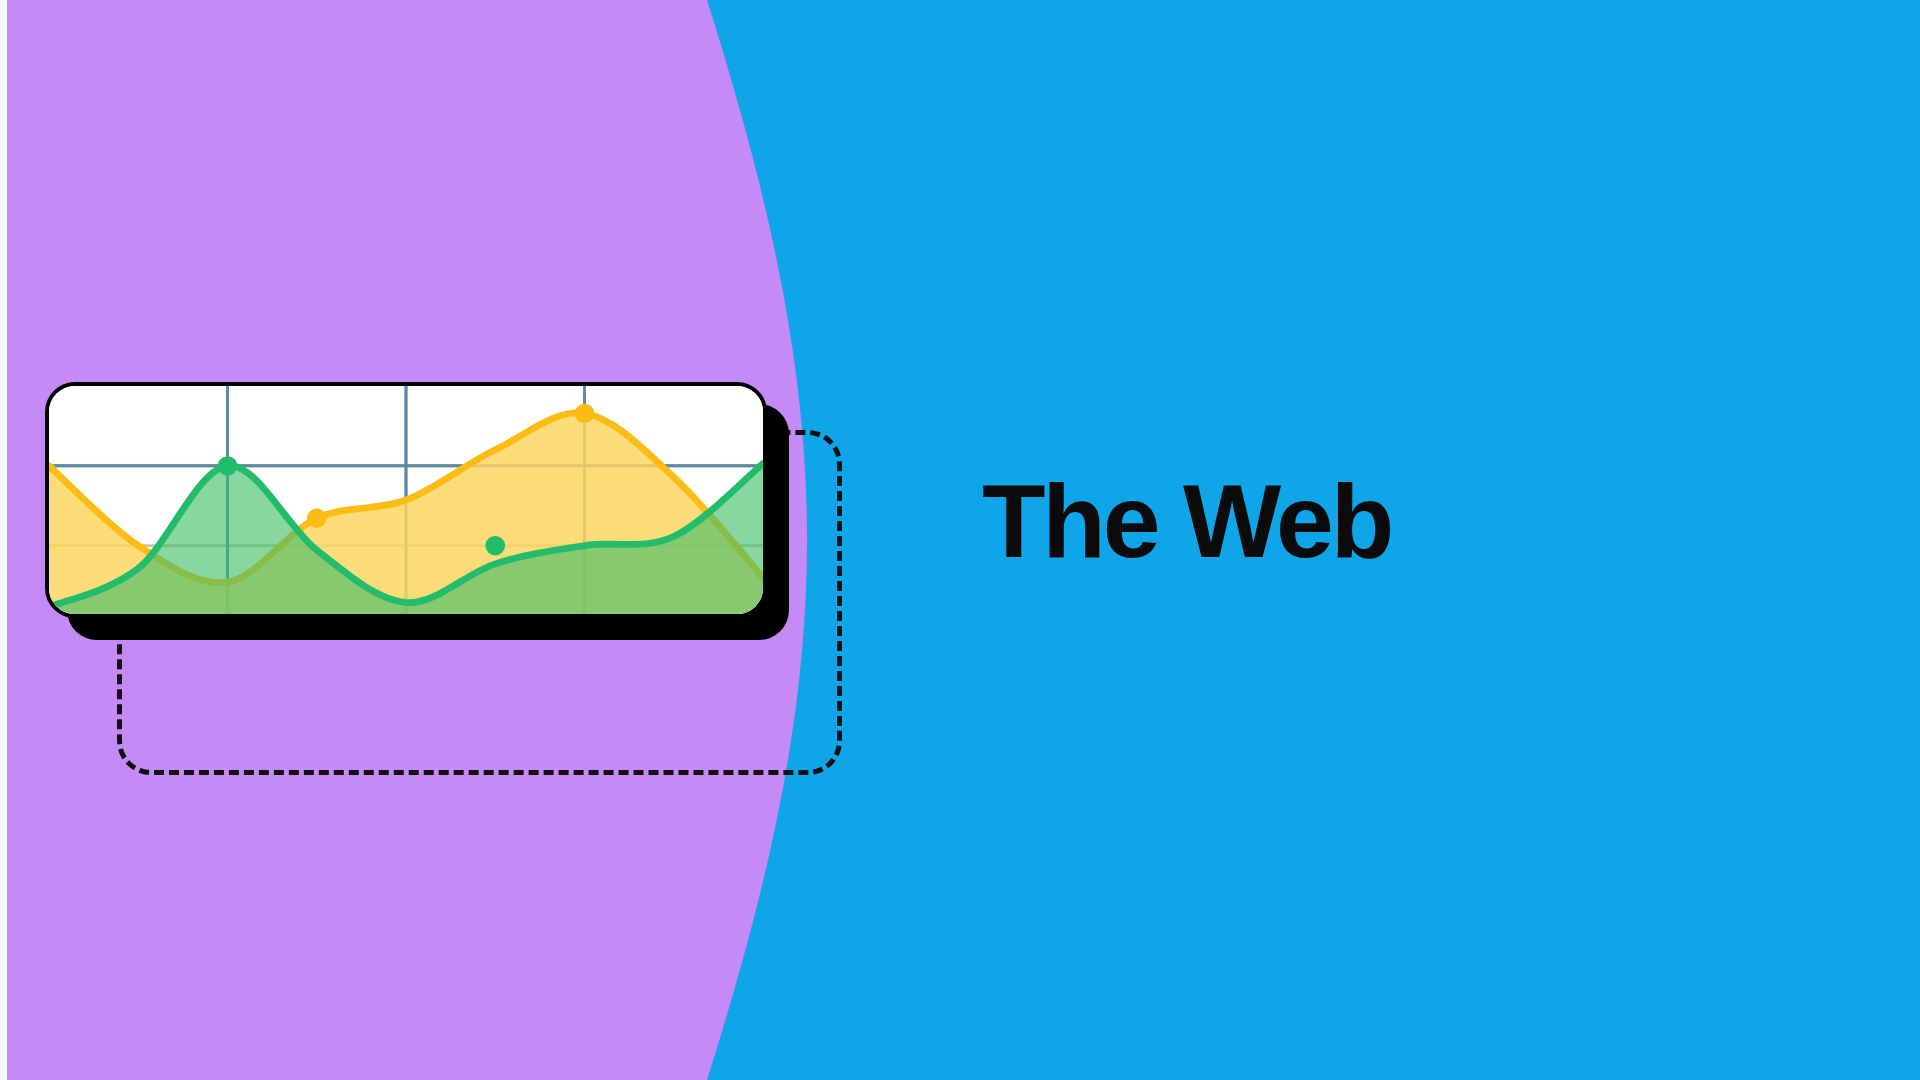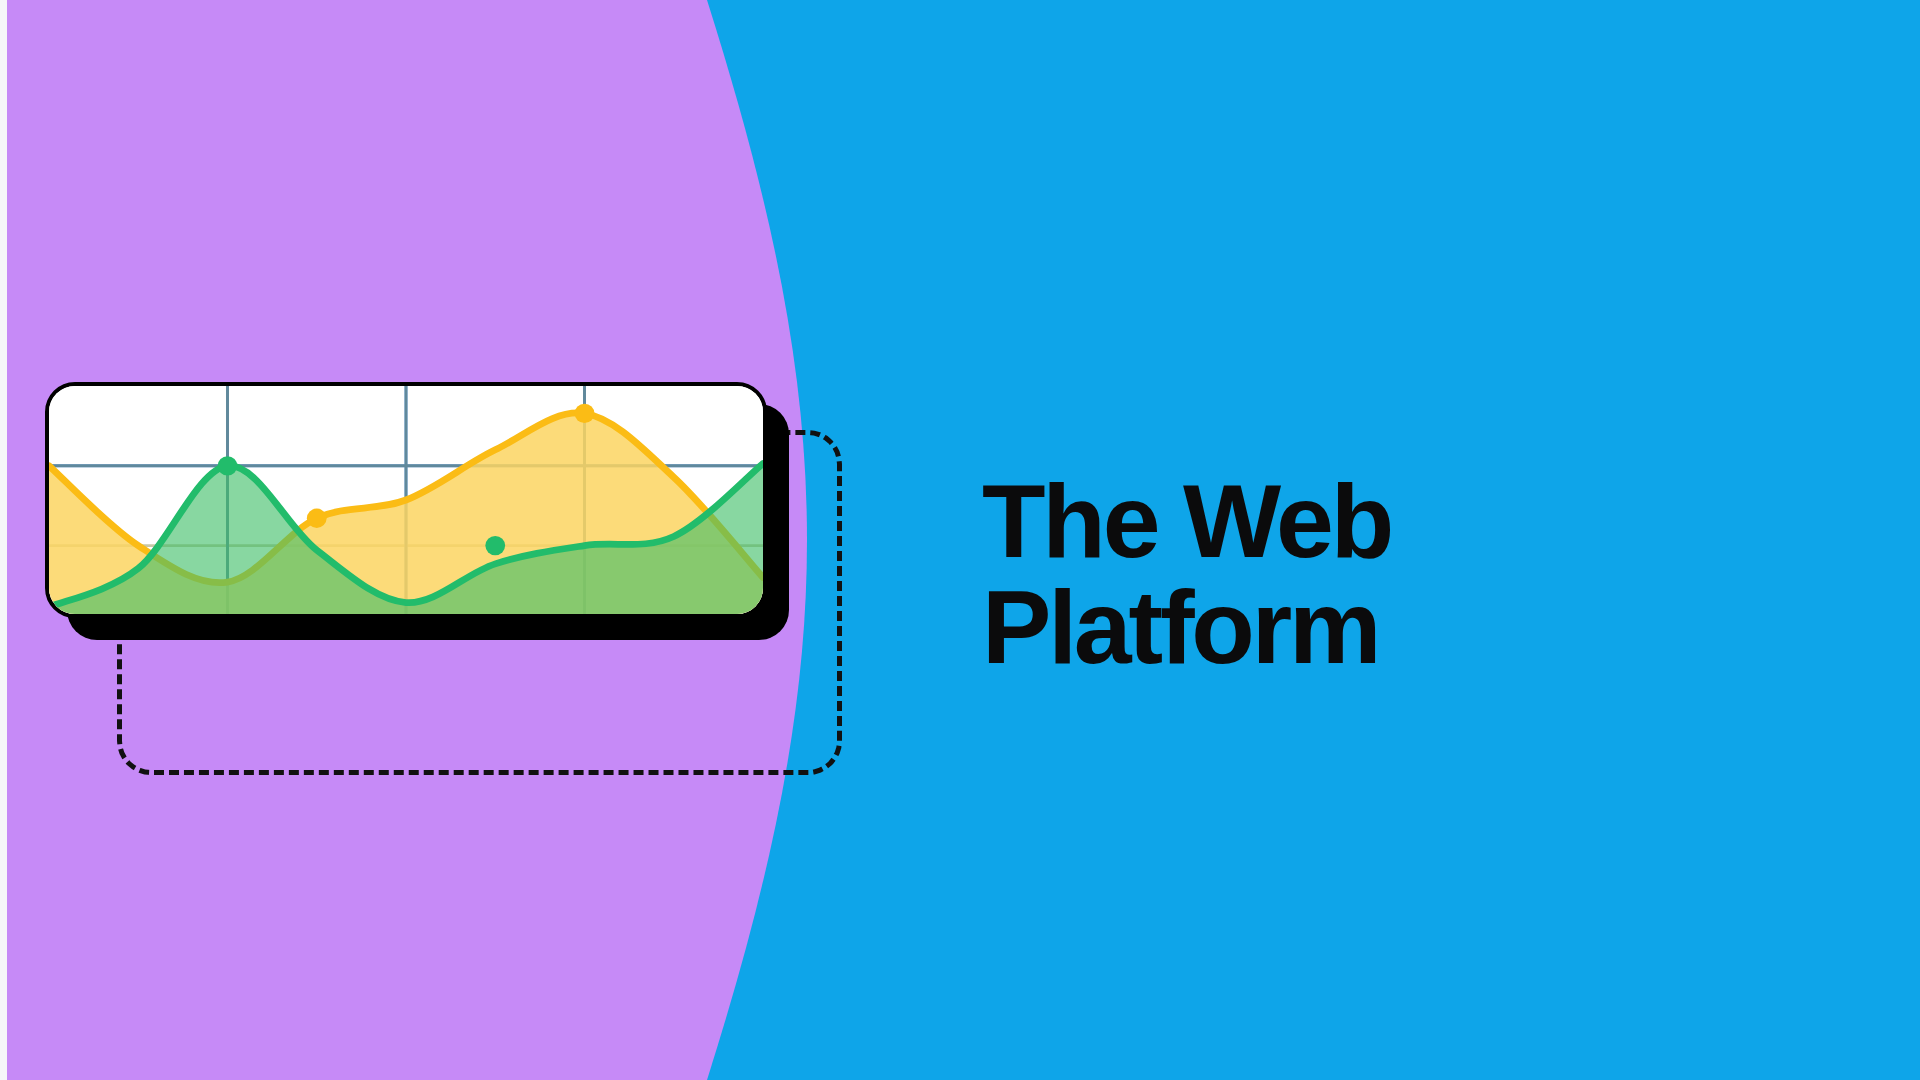--- a/index.html
+++ b/index.html
@@ -146,16 +146,15 @@
             <circle cx="541.5" cy="28.319999999999965" r="10" fill="#FBBC15" stroke="none"></circle>
             <circle cx="180.5" cy="82.6" r="10" fill="#22BC6B" stroke="none"></circle>
             <circle cx="451.25" cy="165.2" r="10" fill="#22BC6B" stroke="none"></circle>
           </g>
       </g>
     </svg>
   </div>
 
   <h1 class="headline" style="color: rgb(11, 11, 12);">
     <span class="hl-line">The Web</span>
-    <span class="hl-line">Platform</span>
   </h1>
 
 </div>
 
 </body></html>

